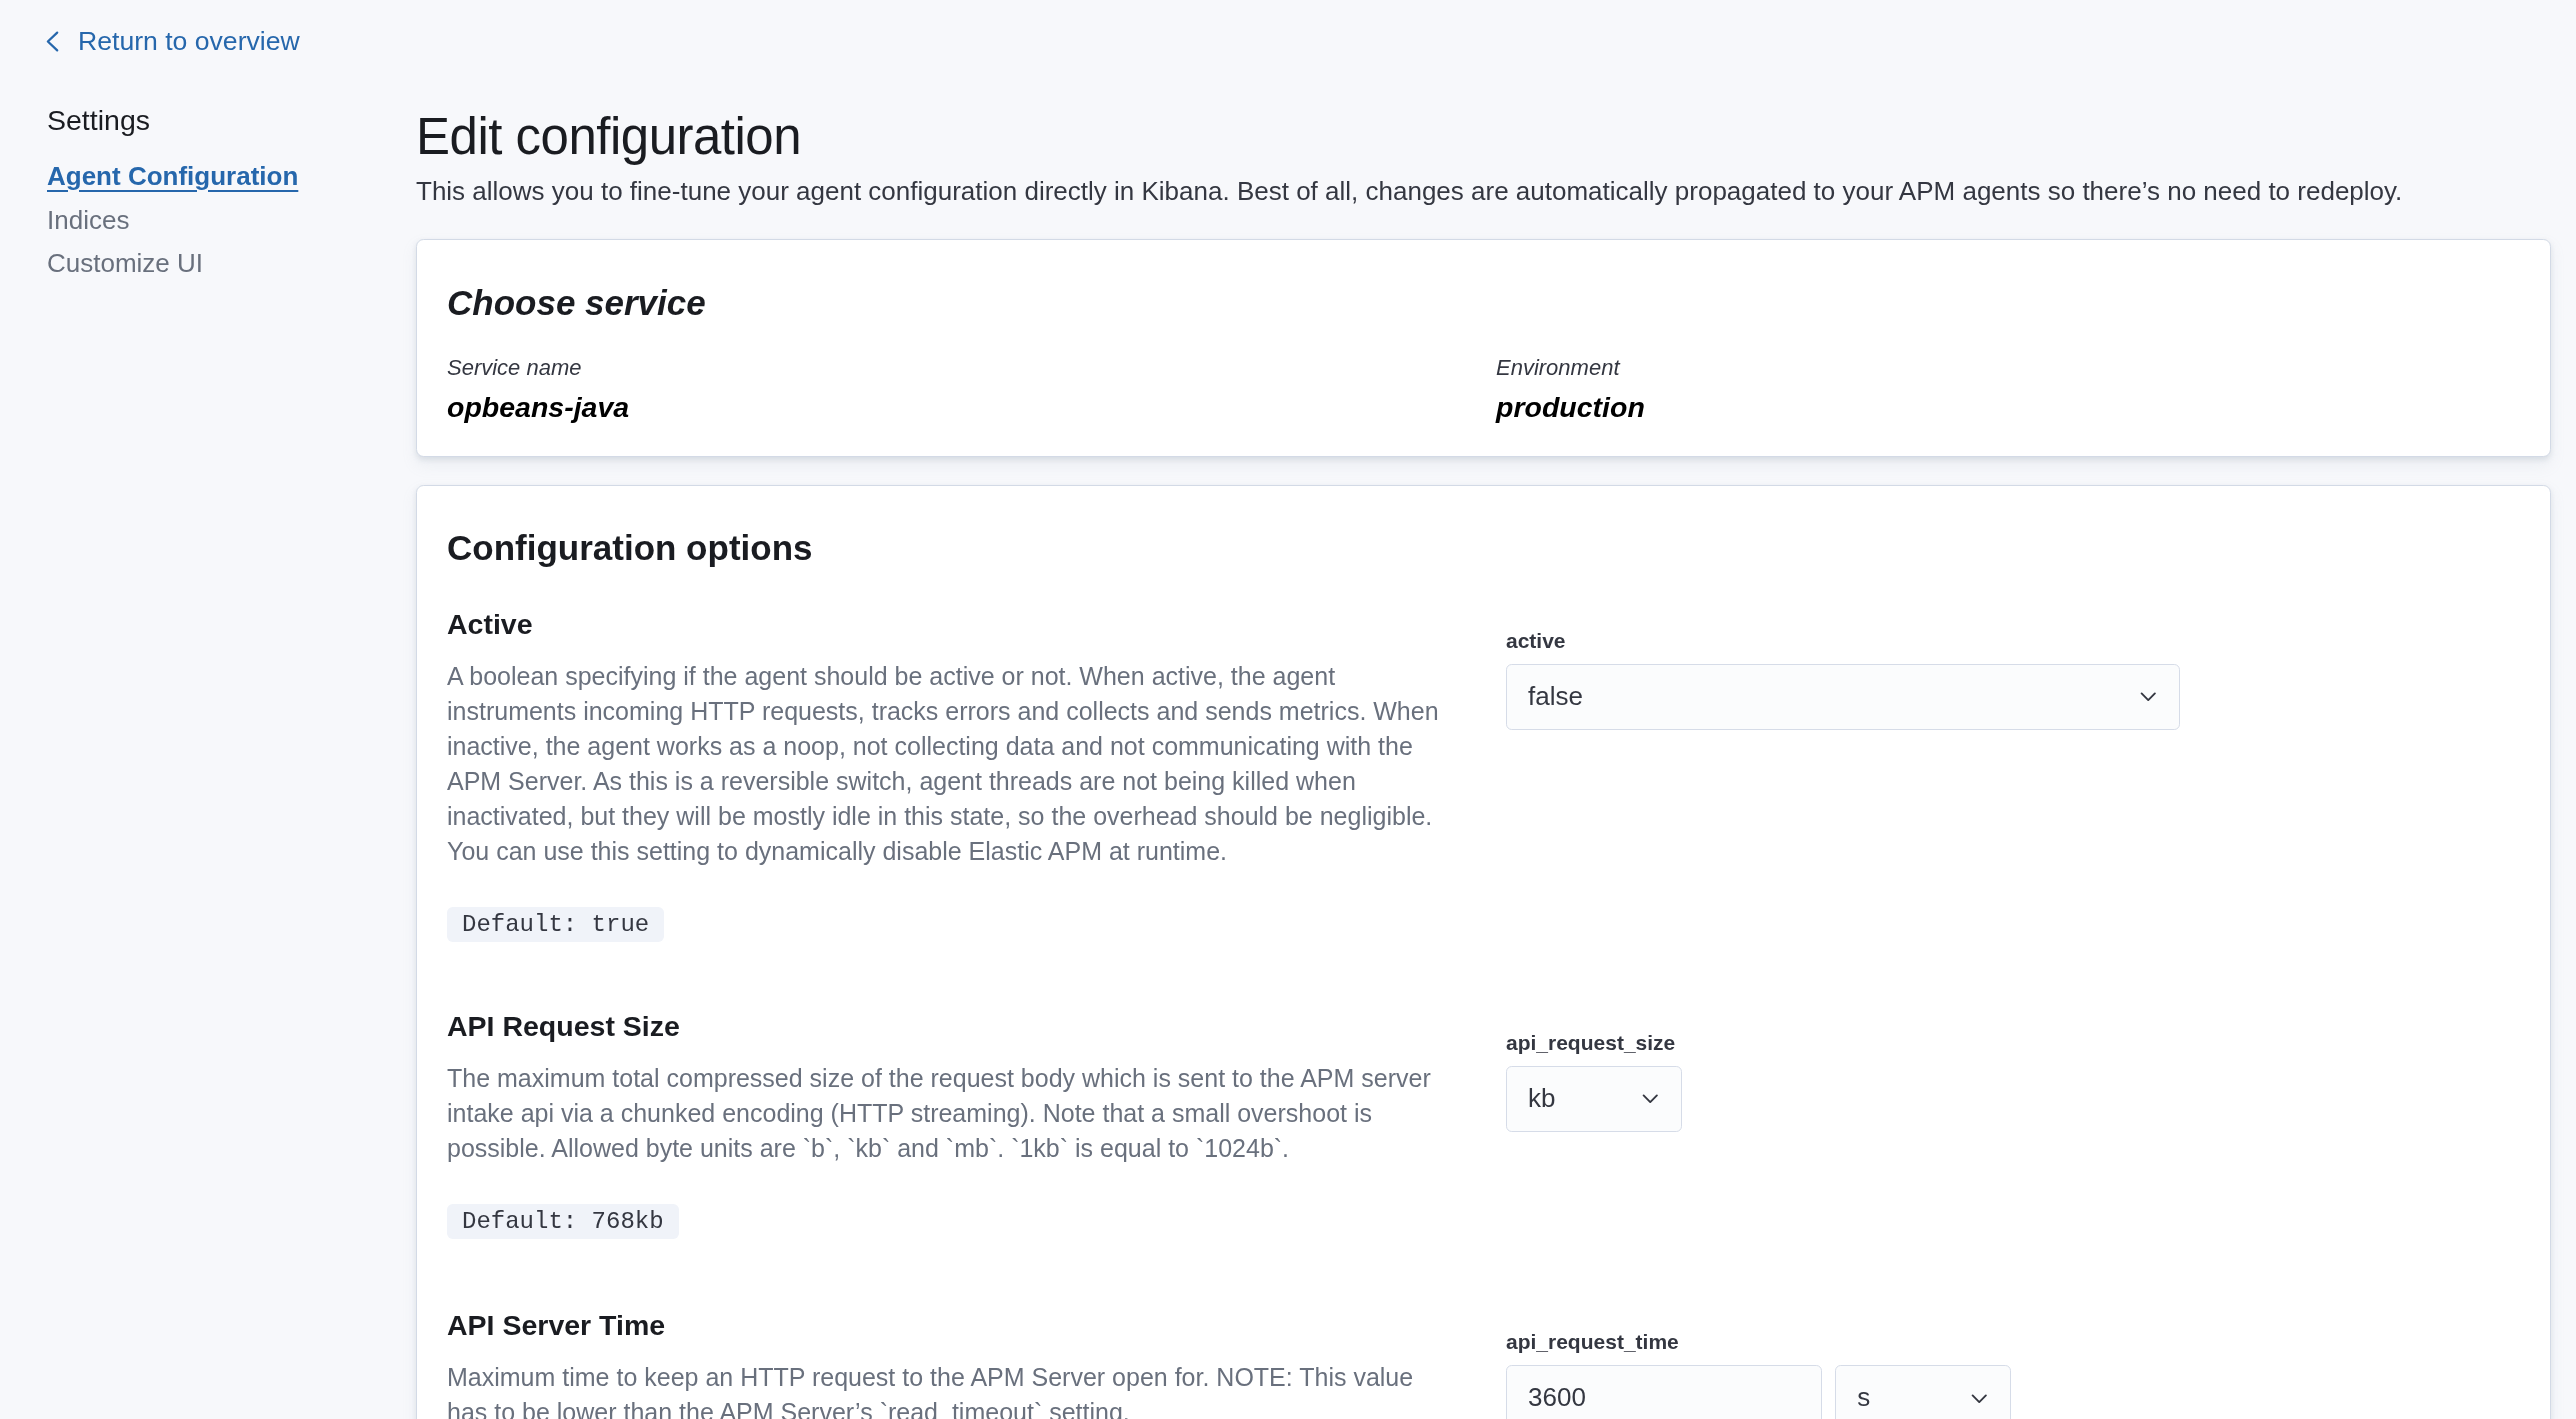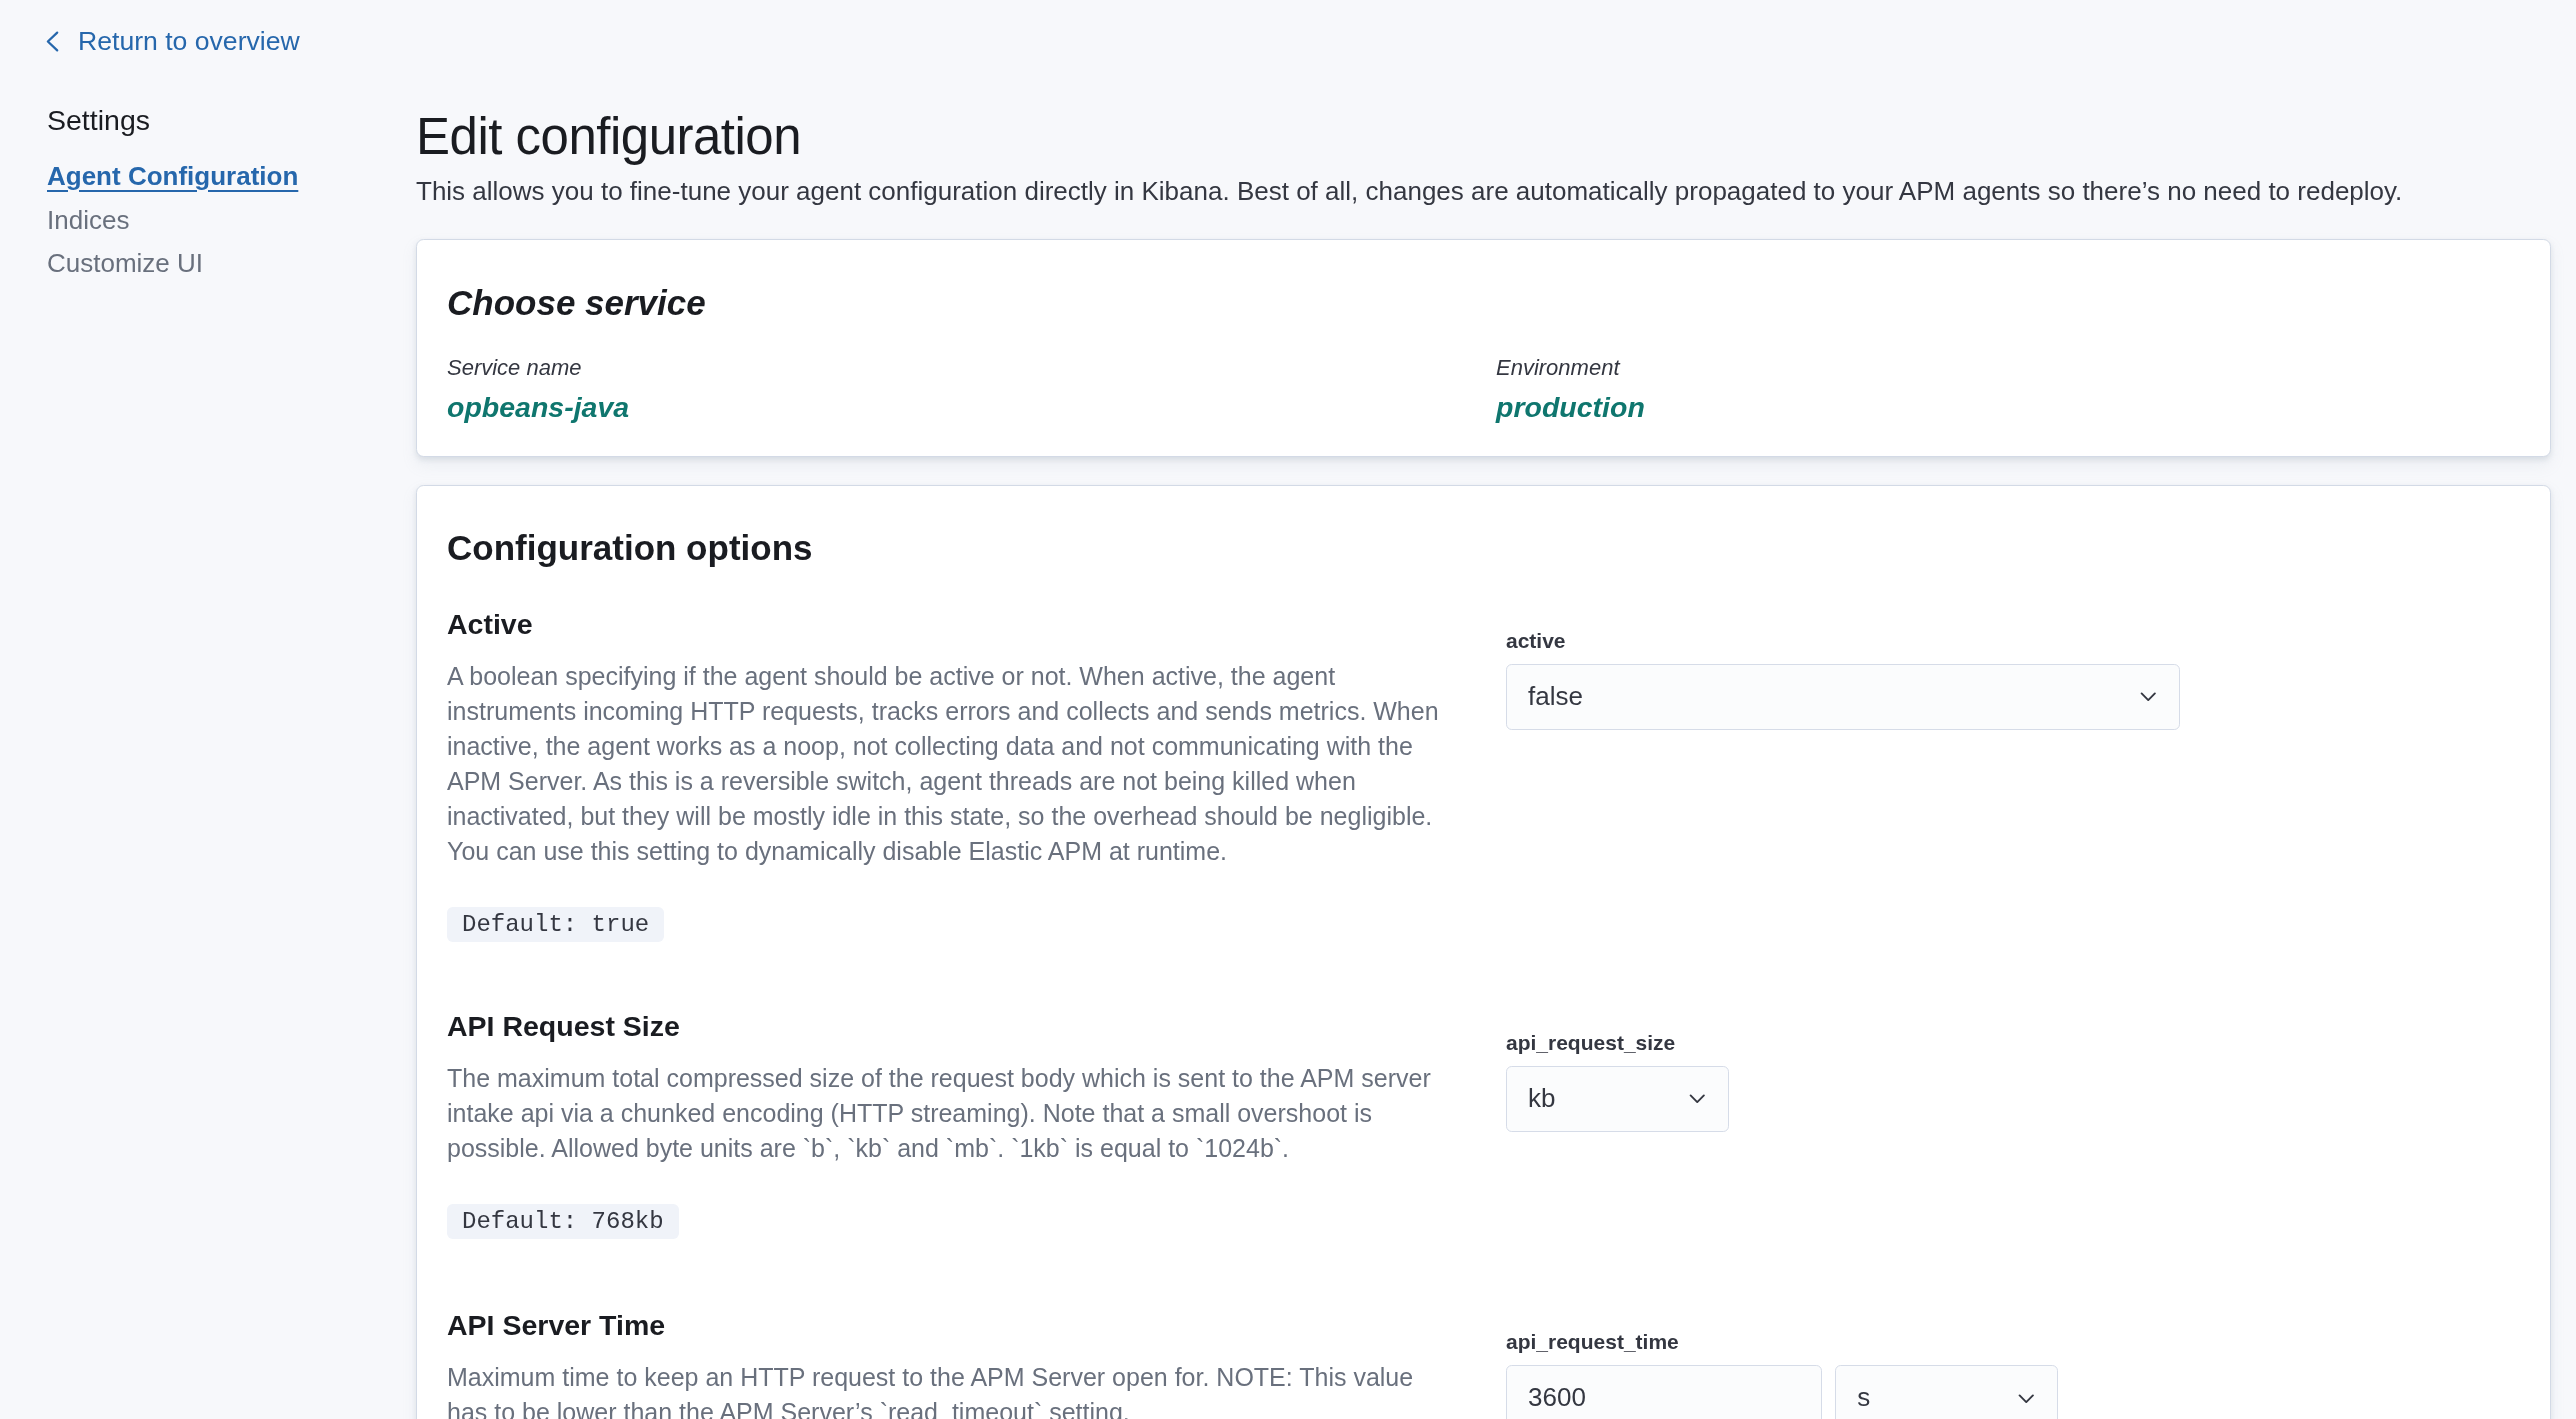--- a/index.html
+++ b/index.html
@@ -49,21 +49,21 @@
     background: #ffffff;
     border: 0.9px solid #d3dae6;
     border-radius: 7.6px;
     box-shadow: 0 2.8px 5.7px rgba(152,162,179,0.22), 0 7.6px 15px rgba(152,162,179,0.12);
   }
   .panel-title { margin: 0; font-size: 35px; line-height: 41px; font-weight: 700; color: #1a1c21; }
 
   .panel-choose-service { margin-top: 32px; padding: 42px 30px 32px 30px; font-style: italic; }
   .service-row { display: grid; grid-template-columns: 1027px auto; margin-top: 32px; gap: 22px; }
   .field-label { font-size: 22px; line-height: 26.6px; color: #343741; }
-  .field-value { margin-top: 8.5px; font-size: 28.5px; line-height: 34px; font-weight: 700; color: #0f766e; }
+  .field-value { margin-top: 8.5px; font-size: 28.5px; line-height: 34px; font-weight: 700; color: #000000; }
 
   .panel-config-options { margin-top: 28.5px; padding: 41px 30px 76px 30px; height: 1035px; }
 
   .config-section { display: grid; grid-template-columns: 1011px 674px; column-gap: 48px; }
   .config-section.first  { margin-top: 40px; }
   .config-section.second { margin-top: 68px; }
   .config-section.third  { margin-top: 70px; }
 
   .section-title { margin: 0; font-size: 28.5px; line-height: 32px; font-weight: 700; color: #1a1c21; }
   .section-desc  { margin: 19px 0 0 0; font-size: 25px; line-height: 35px; color: #69707d; }
@@ -82,21 +82,21 @@
   .control-row { margin-top: 10.4px; display: flex; gap: 13.3px; }
 
   .select-box {
     height: 66px; background: #fbfcfd;
     border: 1.9px solid #d6dce8; border-radius: 5.7px;
     display: flex; align-items: center; justify-content: space-between;
     padding: 0 17px 0 21px;
     font-size: 26px; color: #343741; cursor: pointer;
   }
   .select-full { width: 674px; }
-  .select-unit { width: 223px; }
+  .select-unit { width: 176px; }
 
   .text-input {
     width: 316px; height: 66px;
     background: #fbfcfd; border: 1.9px solid #d6dce8; border-radius: 5.7px;
     padding: 0 21px; font-size: 26px; color: #343741;
     font-family: "Liberation Sans", sans-serif; outline: none;
   }
 
   .chev svg, .chev-down svg { display: block; }
 </style>

